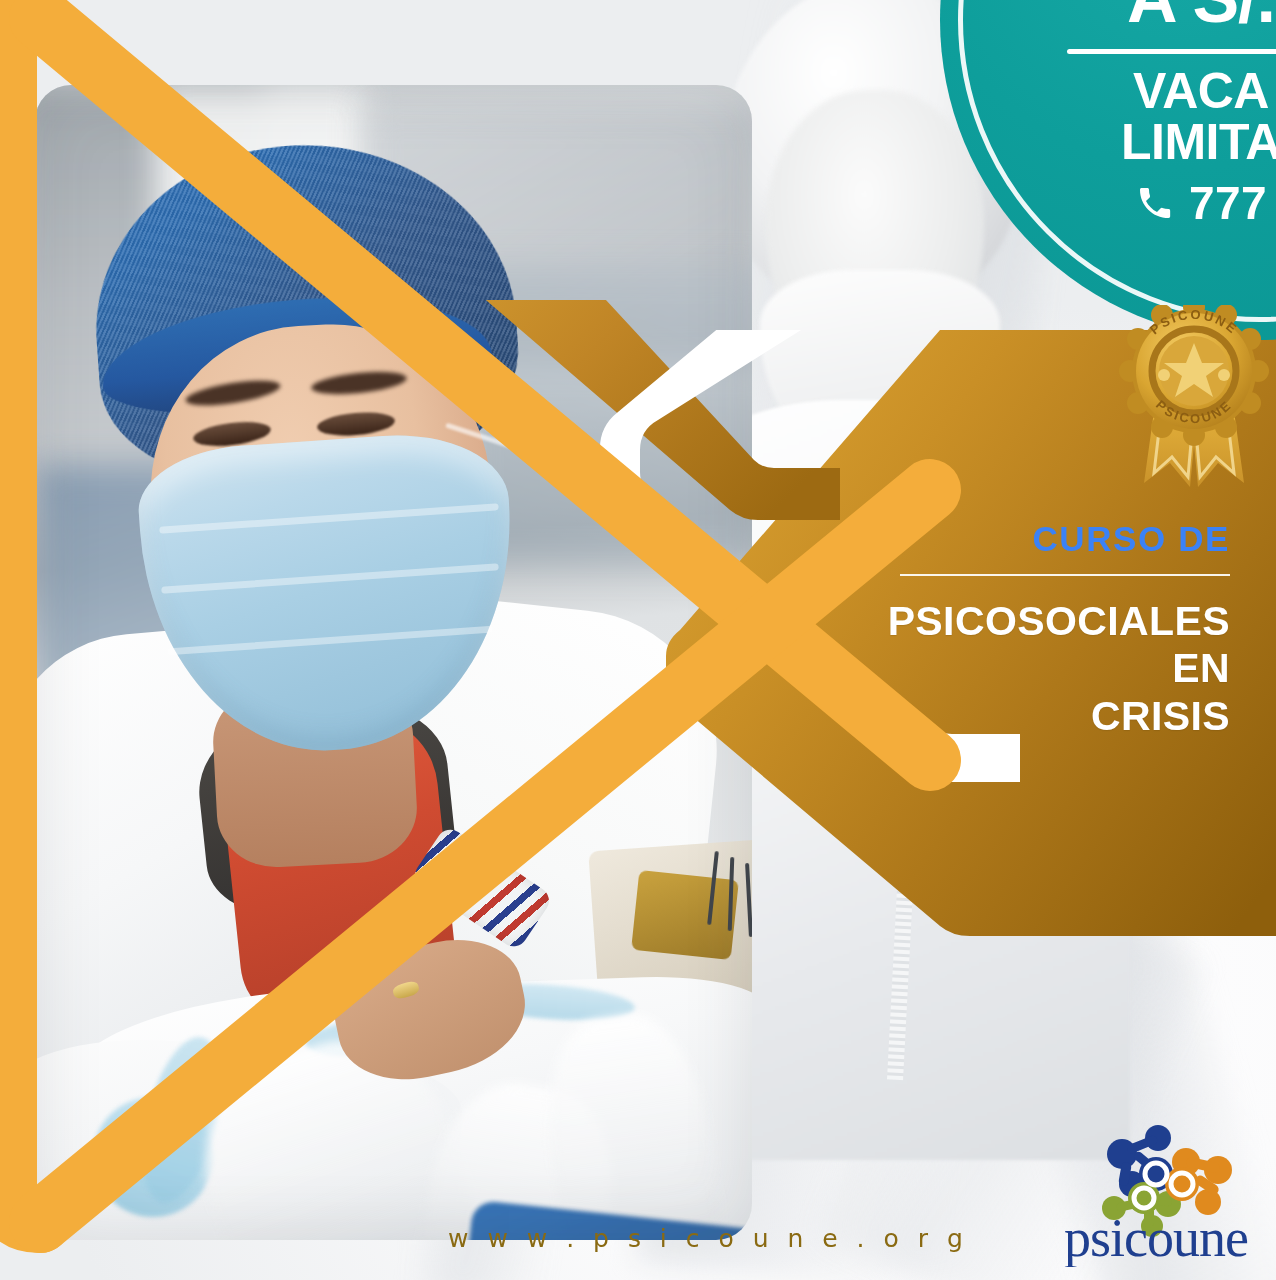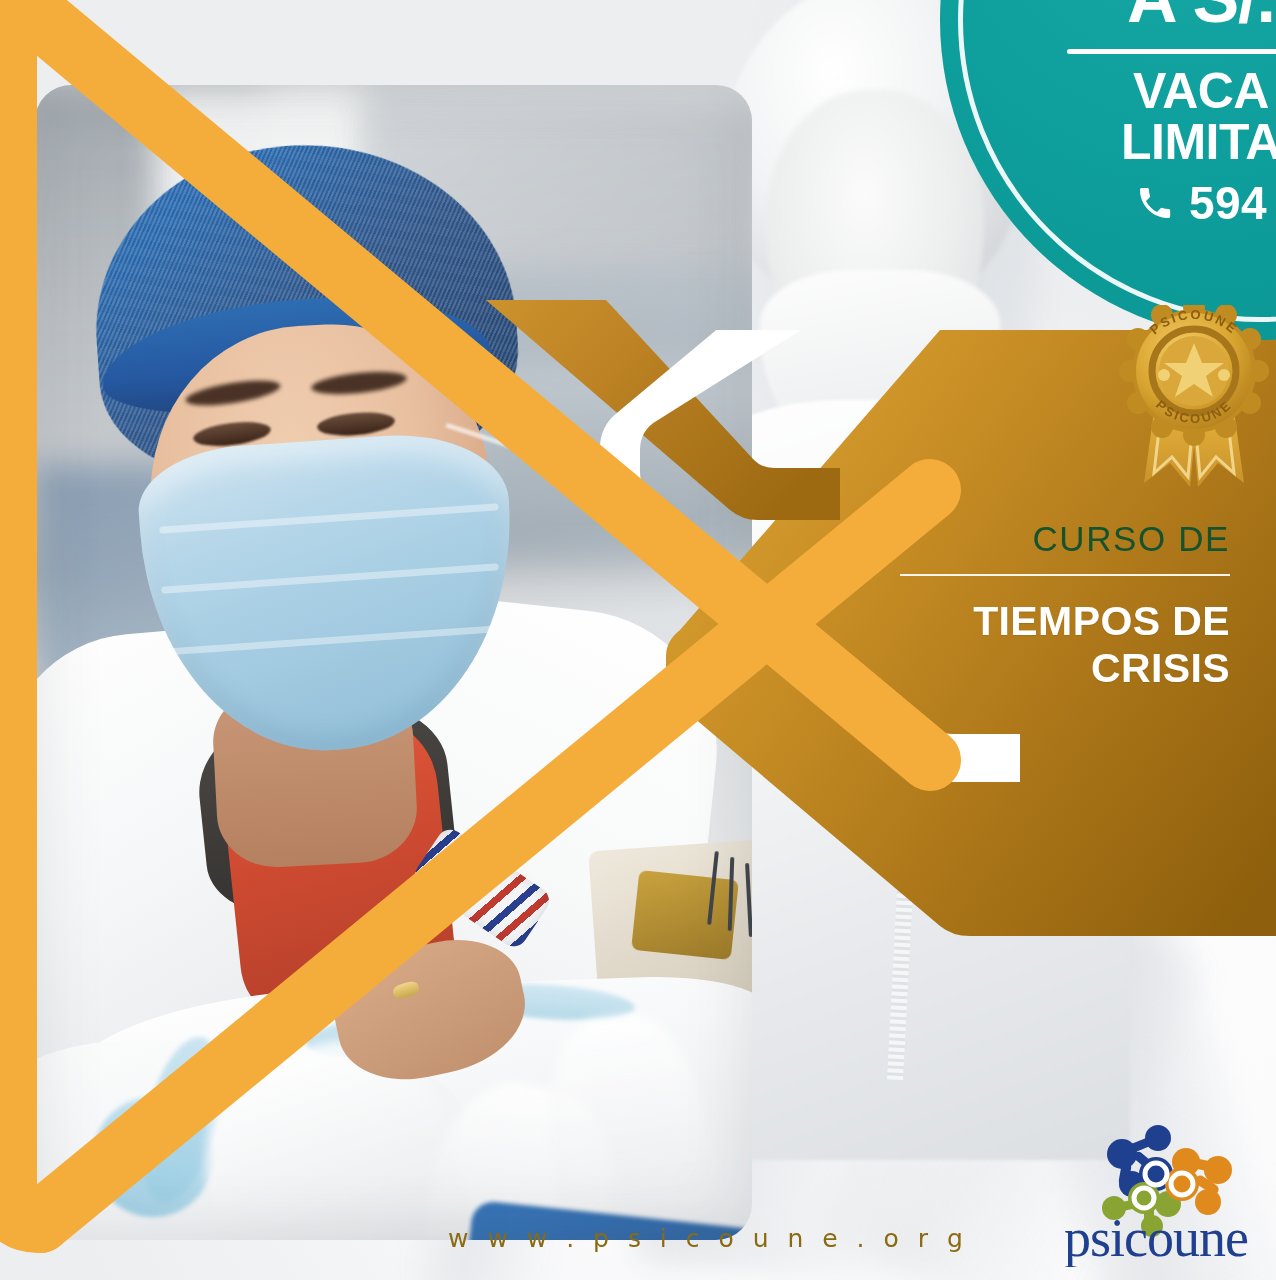--- a/index.html
+++ b/index.html
@@ -252,22 +252,22 @@
   
   .seal{position:absolute;left:1108px;top:305px;width:172px;height:190px;}
   .seal svg{width:100%;height:100%;display:block;}
 
   
   .rt{
     position:absolute;left:836px;top:520px;width:412px;text-align:right;color:#ffffff;
     padding-right:18px;
   }
   .rt-kicker{
-    font-size:35px;font-weight:400;line-height:1.08;letter-spacing:1.6px;
-    text-transform:uppercase;color:#14532d;
+    font-size:35px;font-weight:700;line-height:1.08;letter-spacing:1.6px;
+    text-transform:uppercase;color:#3b82f6;
   }
   .rt-rule{height:2px;background:rgba(255,255,255,.92);margin:16px 0 22px auto;width:330px;}
   .rt-title{
     font-size:41px;font-weight:800;line-height:1.16;letter-spacing:.4px;text-transform:uppercase;
     color:#ffffff;text-shadow:0 1px 1px rgba(90,60,10,.18);
   }
 
   
   .logo{position:absolute;left:1060px;top:1122px;width:206px;height:145px;}
   .logo svg{width:100%;height:100%;display:block;}
@@ -400,21 +400,21 @@
     <div class="teal-price">A S/.</div>
     <div class="teal-rule"></div>
     <div class="teal-vac">VACA</div>
     <div class="teal-vac">LIMITA</div>
     <div class="teal-phone">
       <span class="phone-ico">
         <svg viewBox="0 0 24 24" aria-hidden="true">
             <path fill="#ffffff" d="M6.6 10.8c1.5 2.9 3.7 5.1 6.6 6.6l2.2-2.2c.3-.3.7-.4 1-.2 1.2.4 2.4.6 3.7.6.6 0 1 .4 1 1V20c0 .6-.4 1-1 1C10.6 21 3 13.4 3 4c0-.6.4-1 1-1h3.4c.6 0 1 .4 1 1 0 1.3.2 2.5.6 3.7.1.3 0 .7-.2 1z"></path>
           </svg>
       </span>
-      <span>594</span>
+      <span>777</span>
     </div>
   </div>
 
   <div class="seal">
     <svg viewBox="0 0 172 190" aria-hidden="true">
       <defs>
         <linearGradient id="ribG" x1="0" y1="0" x2="0" y2="1">
           <stop offset="0%" stop-color="#E8B63E"></stop>
             <stop offset="100%" stop-color="#C9922A"></stop>
         </linearGradient>
@@ -464,21 +464,21 @@
         <text font-family="'Liberation Sans',sans-serif" font-size="13" font-weight="700" fill="#8C5E12" letter-spacing="2.4">
           <textPath href="#arcBot" startOffset="50%" text-anchor="middle">PSICOUNE</textPath>
         </text>
       </g>
     </svg>
   </div>
 
   <div class="rt">
     <div class="rt-kicker">CURSO DE</div>
     <div class="rt-rule"></div>
-    <div class="rt-title">TIEMPOS DE</div>
+    <div class="rt-title">PSICOSOCIALES EN</div>
     <div class="rt-title">CRISIS</div>
   </div>
 
   <div class="logo">
     <svg viewBox="0 0 206 145" aria-hidden="true">
       <g>
 
         <g fill="#1F3F8F">
           <circle cx="98" cy="16" r="13"></circle>
           <circle cx="62" cy="32" r="15"></circle>

